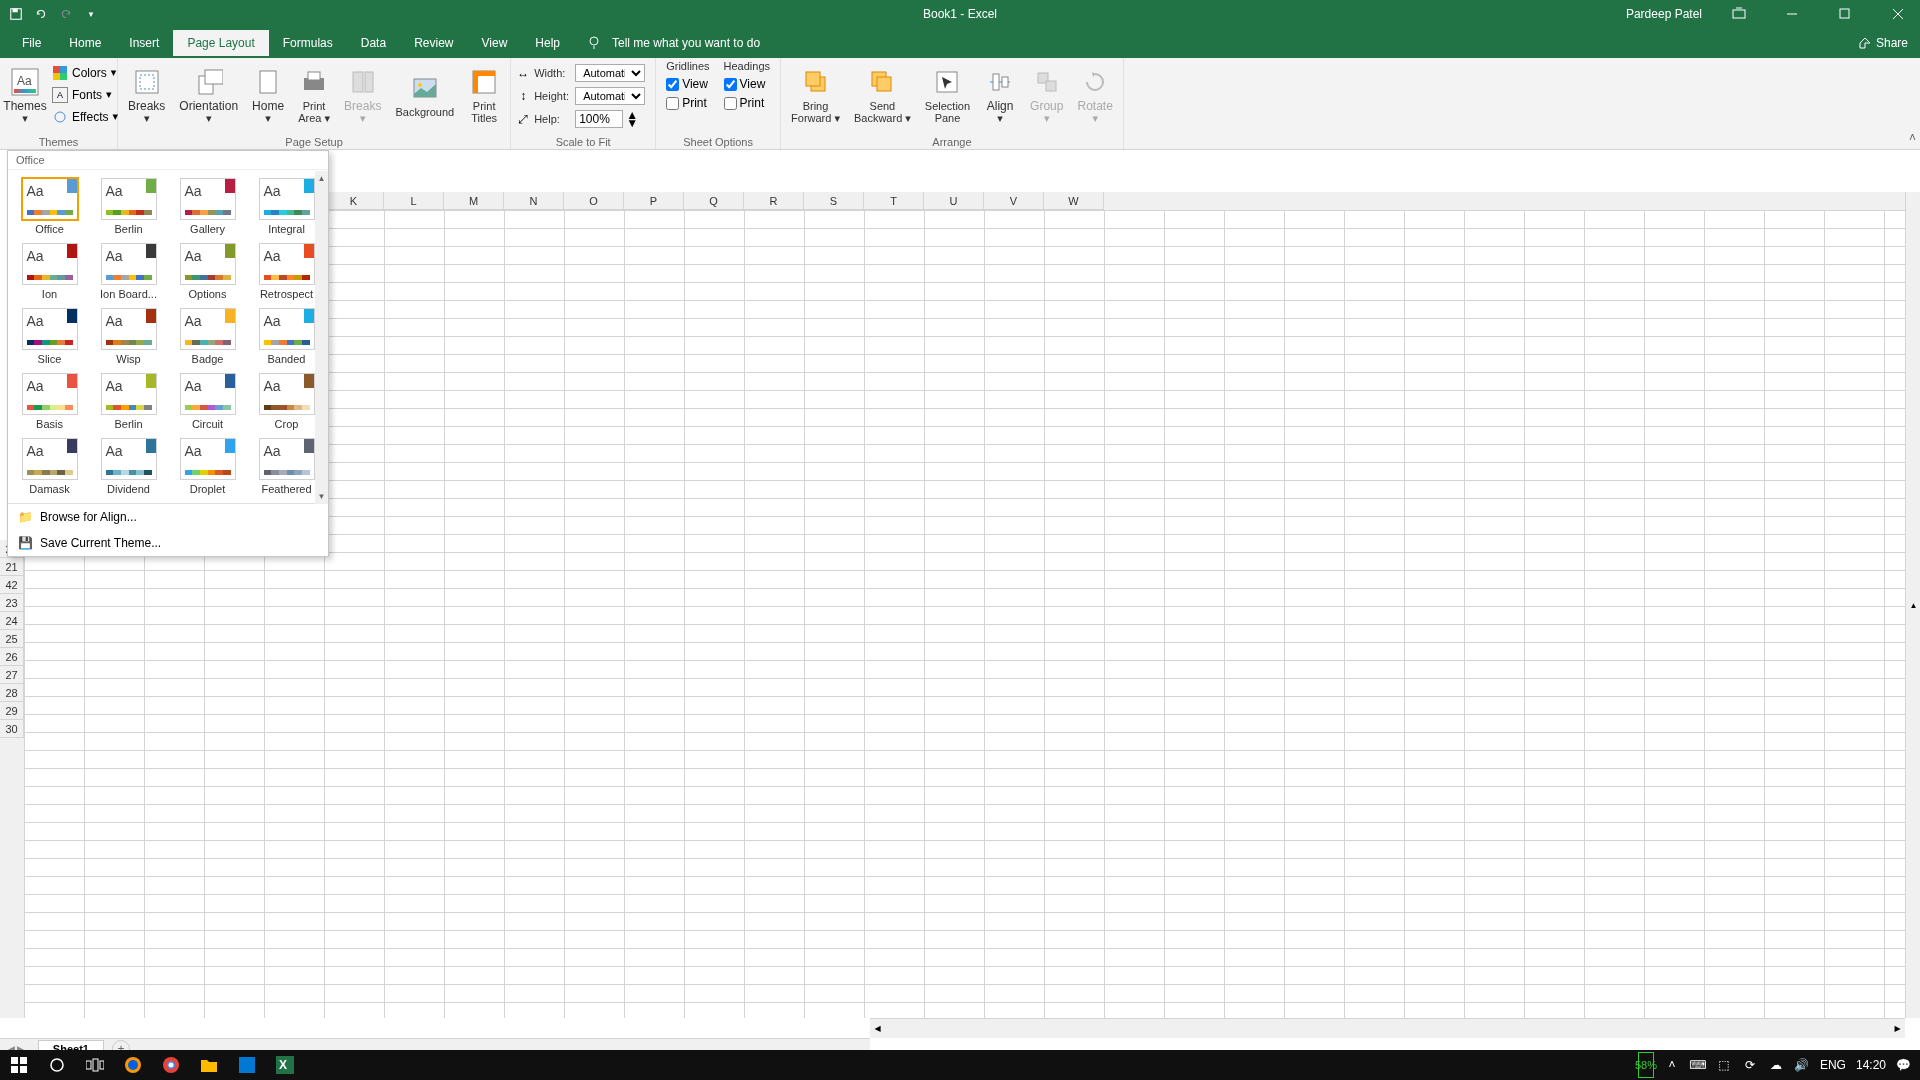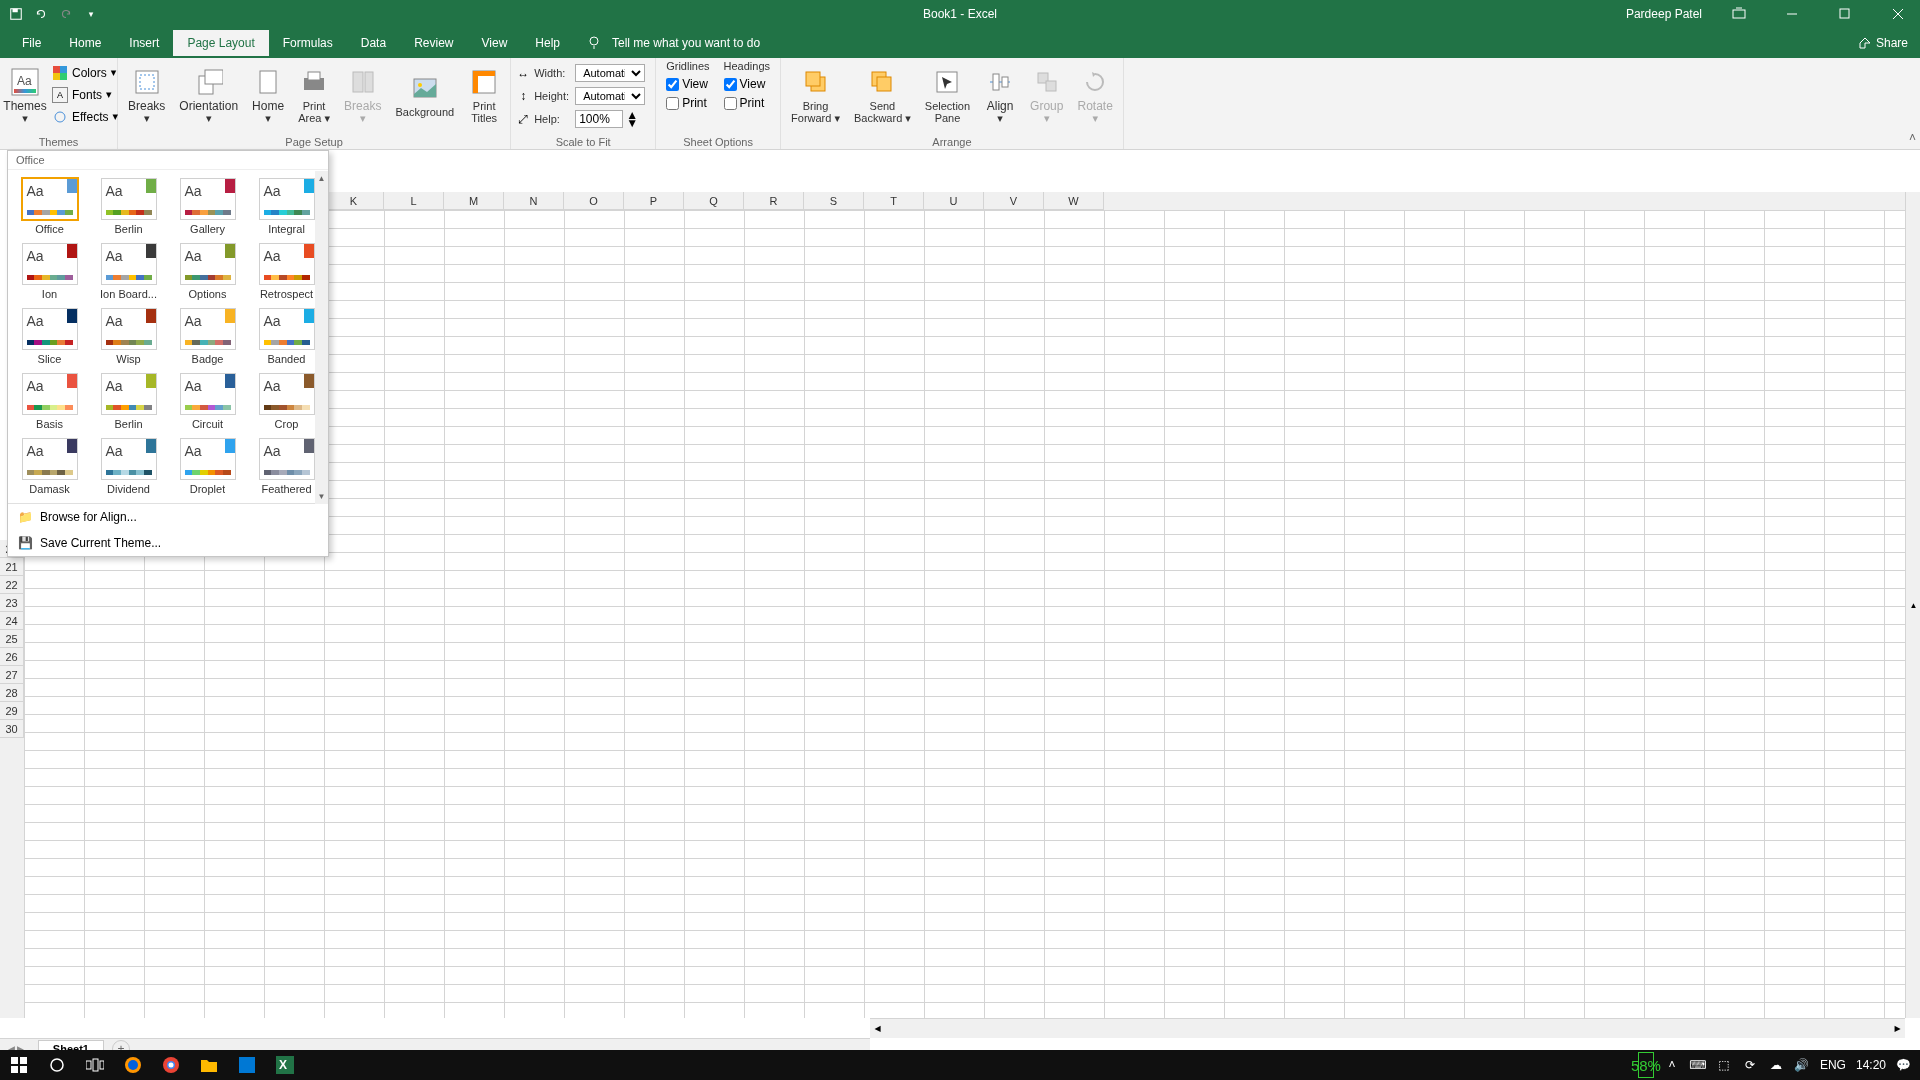--- a/index.html
+++ b/index.html
@@ -419,21 +419,21 @@
       <div class="col-hdr">R</div>
       <div class="col-hdr">S</div>
       <div class="col-hdr">T</div>
       <div class="col-hdr">U</div>
       <div class="col-hdr">V</div>
       <div class="col-hdr">W</div>
     </div>
   <div class="row-headers" id="rowh" style="top:390px">
       <div class="row-hdr">20</div>
       <div class="row-hdr">21</div>
-      <div class="row-hdr">22</div>
+      <div class="row-hdr">42</div>
       <div class="row-hdr">23</div>
       <div class="row-hdr">24</div>
       <div class="row-hdr">25</div>
       <div class="row-hdr">26</div>
       <div class="row-hdr">27</div>
       <div class="row-hdr">28</div>
       <div class="row-hdr">29</div>
       <div class="row-hdr">30</div>
     </div>
   <div class="cells"></div>
@@ -852,21 +852,21 @@
         <rect width="16" height="16" fill="#0078d4"></rect>
       </svg>
     </div>
   <div class="taskbar-btn">
       <svg width="18" height="18">
         <rect width="18" height="18" fill="#217346"></rect>
         <text x="3" y="13" fill="#fff" font-size="10" font-weight="bold">X</text>
       </svg>
     </div>
   <div class="taskbar-right">
-    <span class="tray-ico" style="border:1px solid #3c3;padding:12px 2px;font-size:15px;color:#3c3">58%</span>
+    <span class="tray-ico" style="border:1px solid #3c3;padding:12px 2px;font-size:11px;color:#3c3">58%</span>
     <span class="tray-ico">˄</span>
     <span class="tray-ico">⌨</span>
     <span class="tray-ico">⬚</span>
     <span class="tray-ico">⟳</span>
     <span class="tray-ico">☁</span>
     <span class="tray-ico">🔊</span>
     <span>ENG</span>
     <span>14:20</span>
     <span class="tray-ico">💬</span>
   </div>

